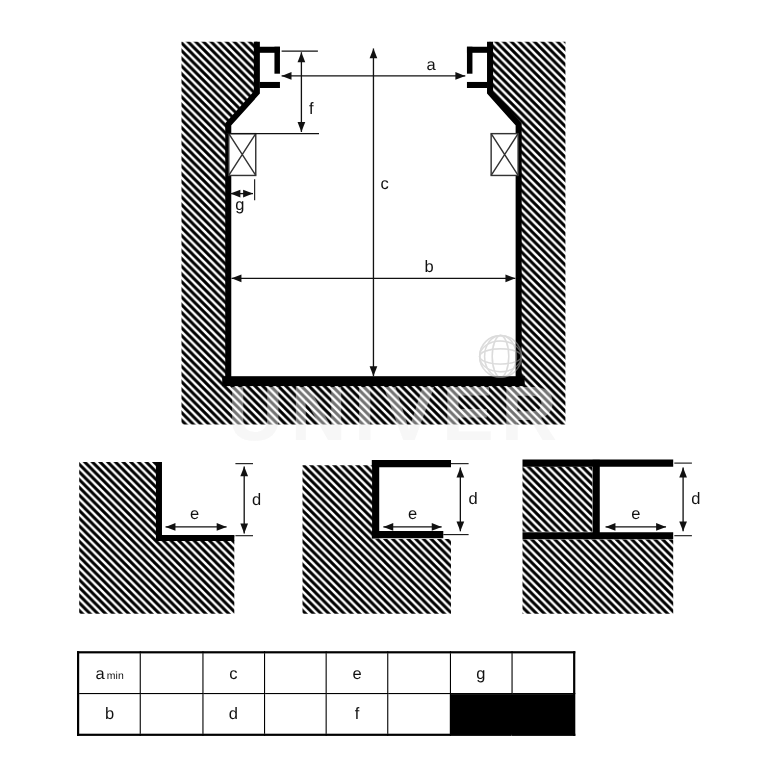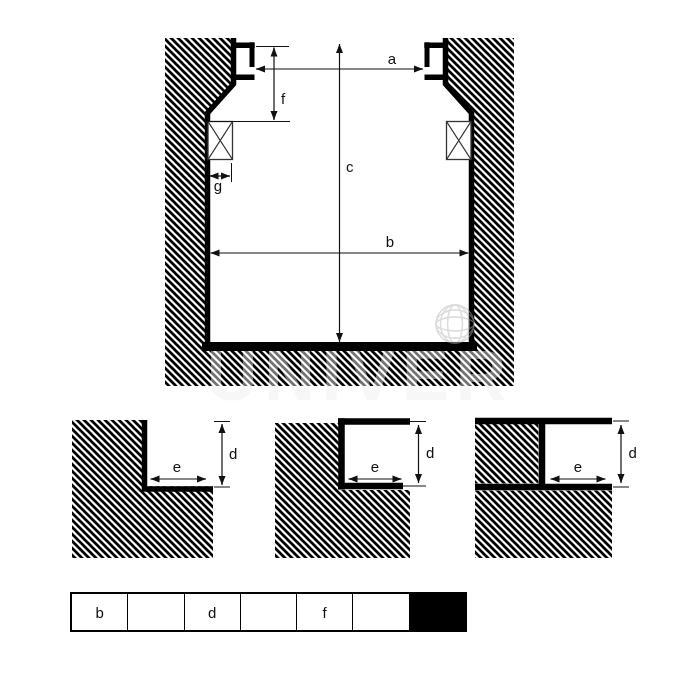--- a/index.html
+++ b/index.html
@@ -146,20 +146,32 @@
       <line x1="613" y1="421" x2="629" y2="421" stroke-width="1"></line>
       <line x1="613" y1="487" x2="629" y2="487" stroke-width="1"></line>
     </g>
     <text class="dim-label" x="578" y="472" text-anchor="middle">e</text>
     <text class="dim-label" x="628.5" y="458">d</text>
   </g>
 </svg>
 
 <table id="dim-table">
   <tbody>
+        <tr>
+    <td>
+      <span>a</span><span class="sub">min</span>
+    </td>
+    <td></td>
+    <td>c</td>
+    <td></td>
+    <td>e</td>
+    <td></td>
+    <td>g</td>
+    <td></td>
+  </tr>
   <tr>
     <td>b</td>
     <td></td>
     <td>d</td>
     <td></td>
     <td>f</td>
     <td></td>
     <td class="filled" colspan="2"></td>
   </tr>
 </tbody>

